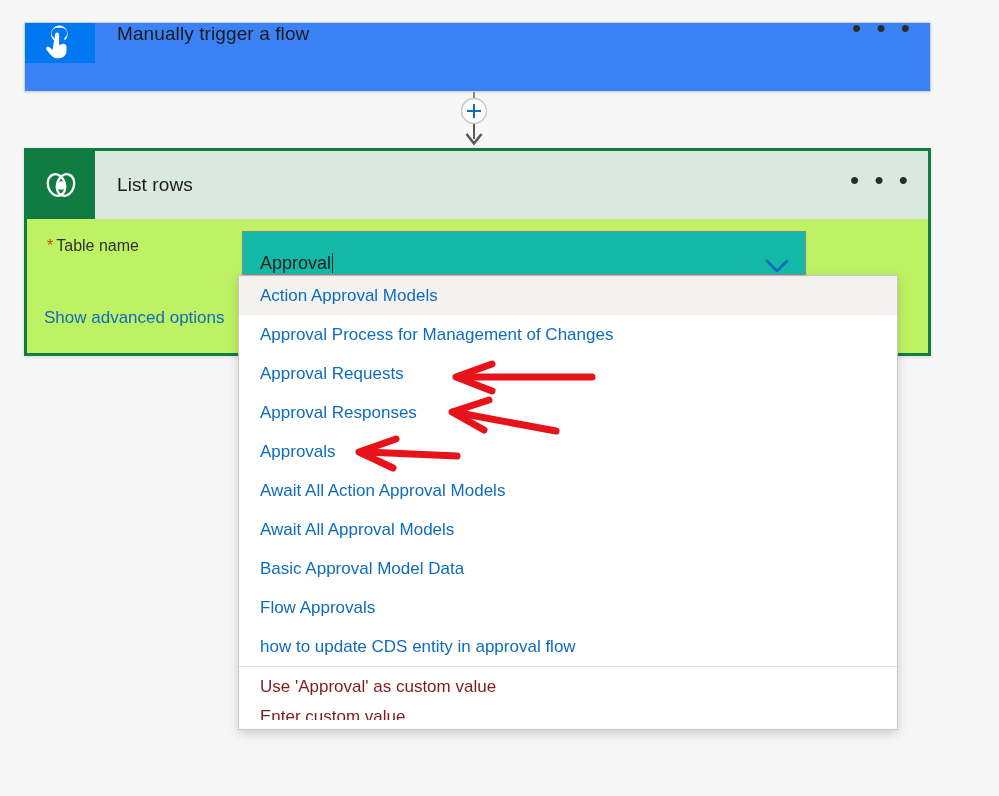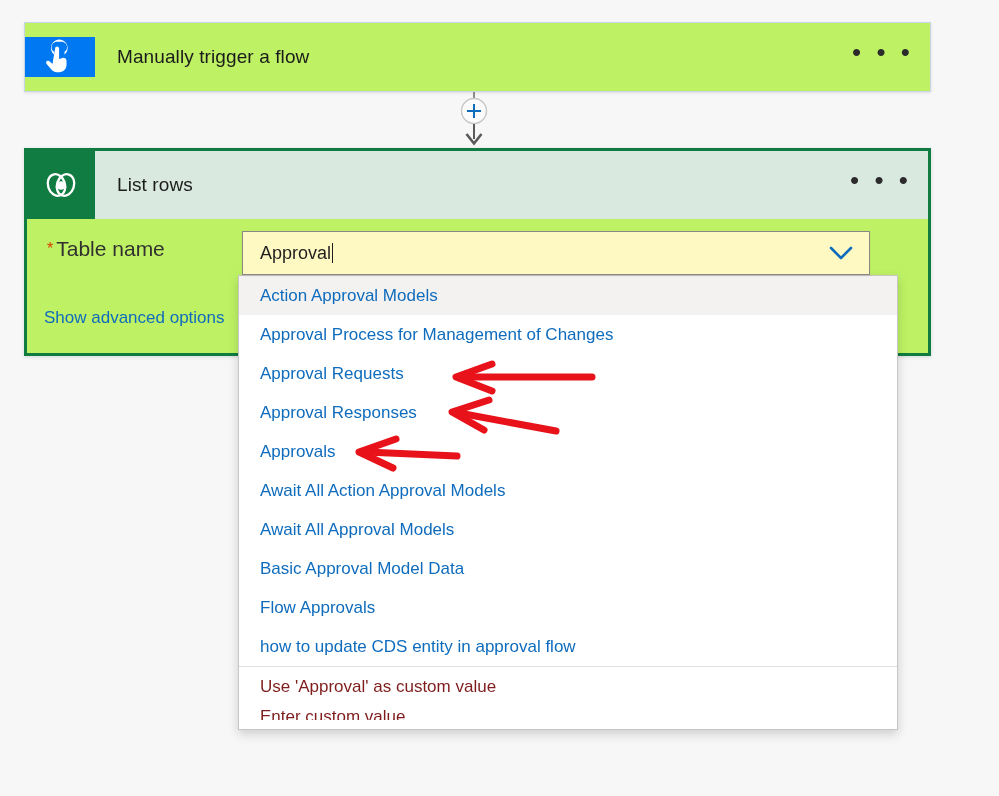--- a/index.html
+++ b/index.html
@@ -20,25 +20,25 @@
     position: absolute;
     box-sizing: border-box;
   }
 
   
   #trigger-card {
     left: 24px;
     top: 22px;
     width: 907px;
     height: 70px;
-    background: #bef264;
+    background: #3b82f6;
     border: 1px solid #c7d6e6;
     box-shadow: 0 1px 3px rgba(0,0,0,0.10);
     display: flex;
-    align-items: center;
+    align-items: flex-start;
   }
   #trigger-card .card-icon {
     width: 70px;
     min-width: 70px;
     background: #0078f2;
     display: flex;
     align-items: center;
     justify-content: center;
   }
   #trigger-card .card-title {
@@ -108,21 +108,21 @@
     height: 134px;
   }
   .field-row {
     position: absolute;
     left: 20px;
     top: 18px;
     display: flex;
     align-items: center;
   }
   .field-label {
-    font-size: 21px;
+    font-size: 16px;
     color: #323130;
   }
   .req-star {
     color: #d83b01;
     font-size: 16px;
     margin-right: 3px;
     vertical-align: top;
     line-height: 1;
   }
   .adv-link {
@@ -133,27 +133,27 @@
     color: #0f6cbd;
     cursor: pointer;
     margin-top: 9px;
   }
 
   
   #table-combobox {
     position: absolute;
     left: 242px;
     top: 231px;
-    width: 628px;
+    width: 564px;
     height: 44px;
-    background: #fef9c3;
+    background: #14b8a6;
     border: 1px solid #8a8886;
     box-sizing: border-box;
     display: flex;
-    align-items: center;
+    align-items: flex-end;
     z-index: 30;
     box-shadow: 0 1px 2px rgba(0,0,0,0.08);
   }
   #table-combobox .combo-value {
     flex: 1;
     padding-left: 17px;
     font-size: 18px;
     color: #201f1e;
     position: relative;
     white-space: nowrap;

